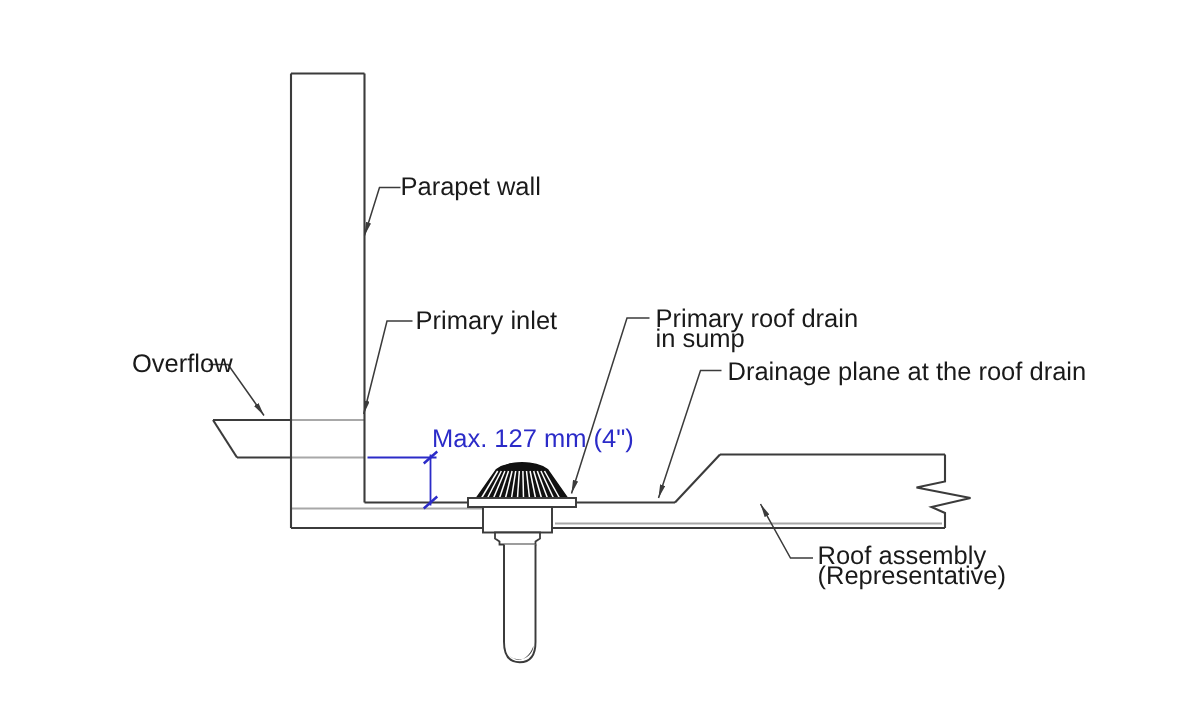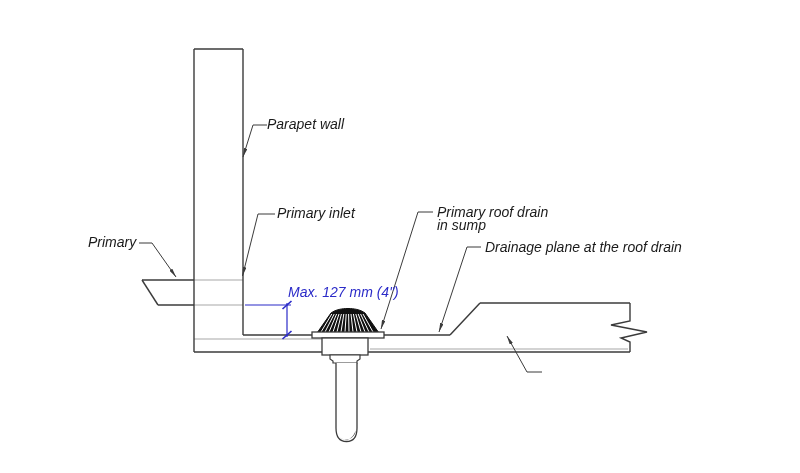--- a/index.html
+++ b/index.html
@@ -6,25 +6,24 @@
   #stage{
     position:relative;
     width:800px;height:473px;
     background:#ffffff;
     overflow:hidden;
     font-family:"Liberation Sans", sans-serif;
   }
   #drawing{position:absolute;left:0;top:0;}
   .label{
     position:absolute;
-    font-size:14px;
+    font-size:17px;
     line-height:13px;
     color:#1a1a1a;
     white-space:nowrap;
-    font-style:italic;
   }
   .label.blue{color:#2b2bc8;}
 </style>
 </head>
 <body>
 
 <div id="stage">
 
   <svg id="drawing" width="800" height="473" viewBox="0 0 800 473">
     <defs>
@@ -104,27 +103,31 @@
       <polyline points="139,243 152,243 176,277" marker-end="url(#arrow)"></polyline>
       <polyline points="275,214 258,214 242.5,276" marker-end="url(#arrow)"></polyline>
       <polyline points="433,212 418,212 381,329" marker-end="url(#arrow)"></polyline>
       <polyline points="481,247 467,247 439,332" marker-end="url(#arrow)"></polyline>
       <polyline points="542,372 527,372 507,336" marker-end="url(#arrow)"></polyline>
     </g>
   </svg>
 
   <div class="label" style="left:267px;top:118px">Parapet wall</div>
 
-  <div class="label" style="left:88px;top:236px">Primary</div>
+  <div class="label" style="left:88px;top:236px">Overflow</div>
 
   <div class="label" style="left:277px;top:207px">Primary inlet</div>
 
   <div class="label blue" style="left:288px;top:286px">Max. 127 mm (4")</div>
 
   <div class="label" style="left:485px;top:241px">Drainage plane at the roof drain</div>
 
   <div class="label" style="left:437px;top:206px">
     <div>Primary roof drain</div>
     <div>in sump</div>
   </div>
 
+  <div class="label" style="left:545px;top:364px">
+    <div>Roof assembly</div>
+    <div>(Representative)</div>
+  </div>
 
 </div>
 
 </body></html>

